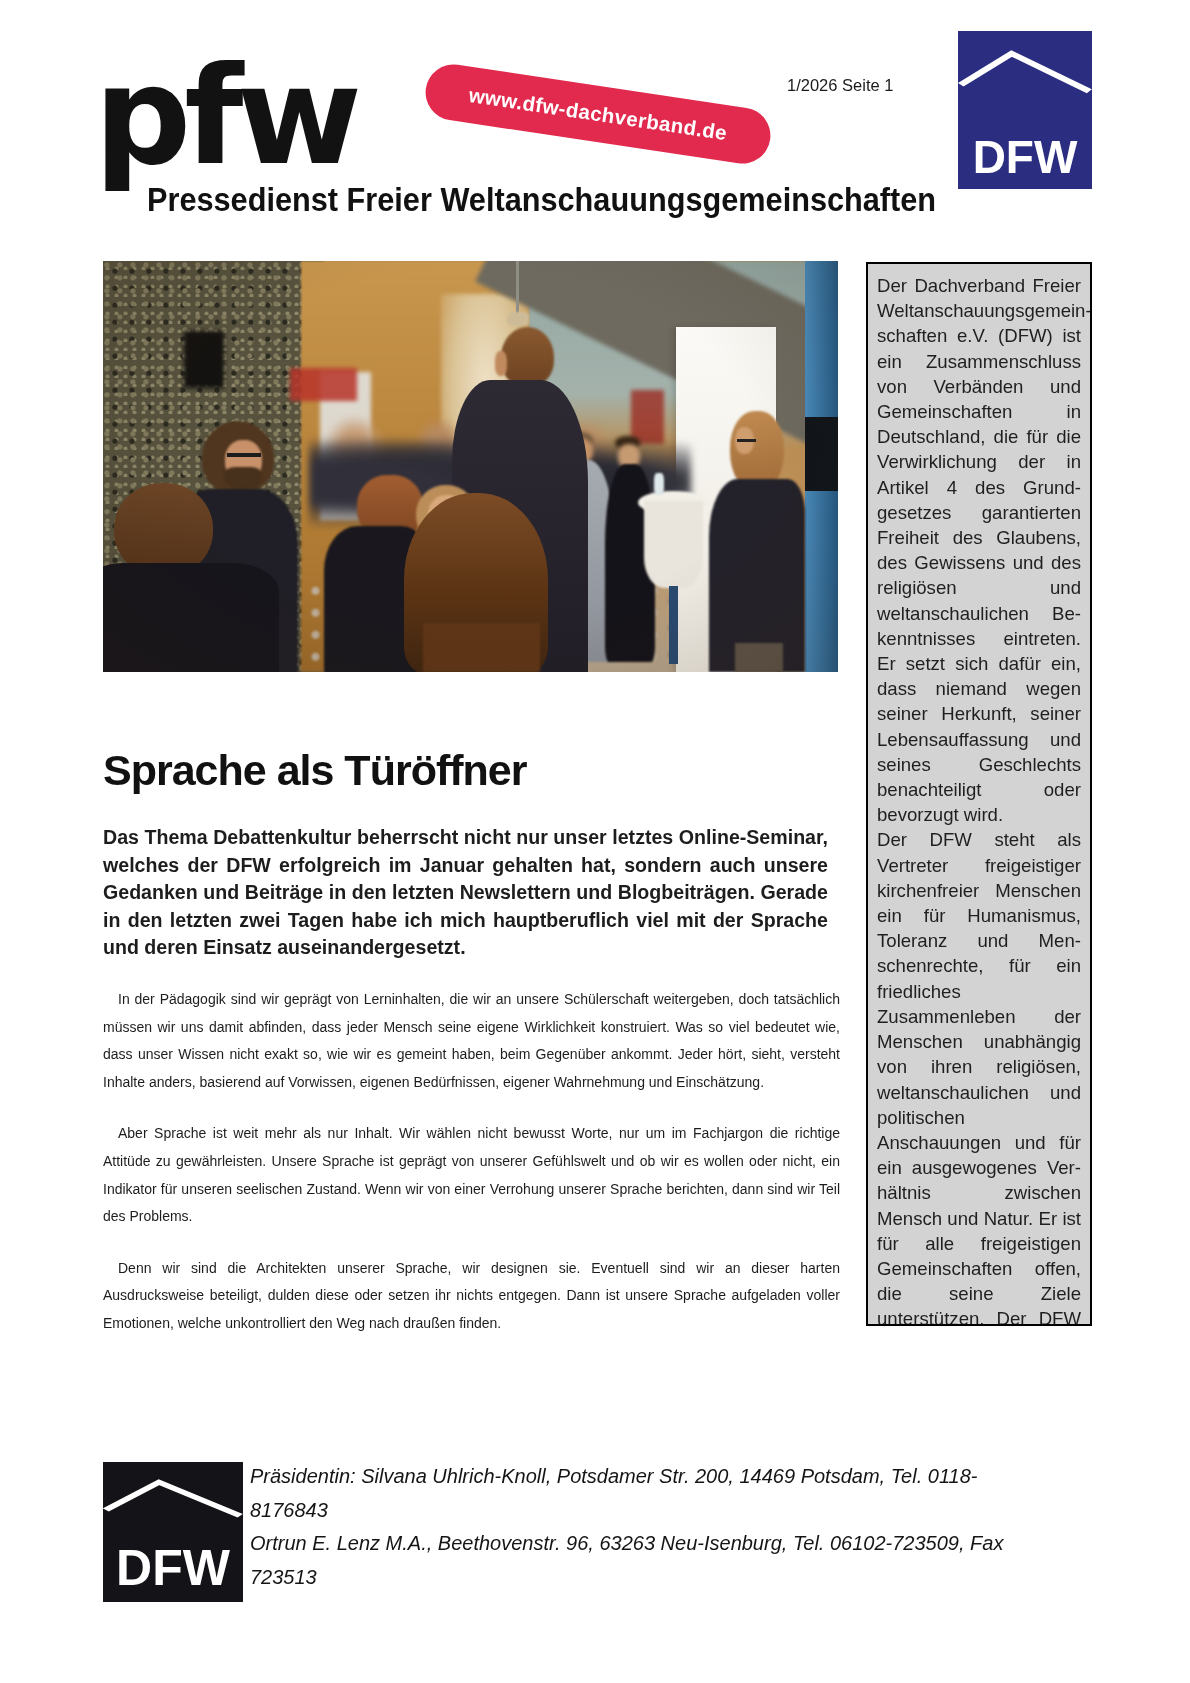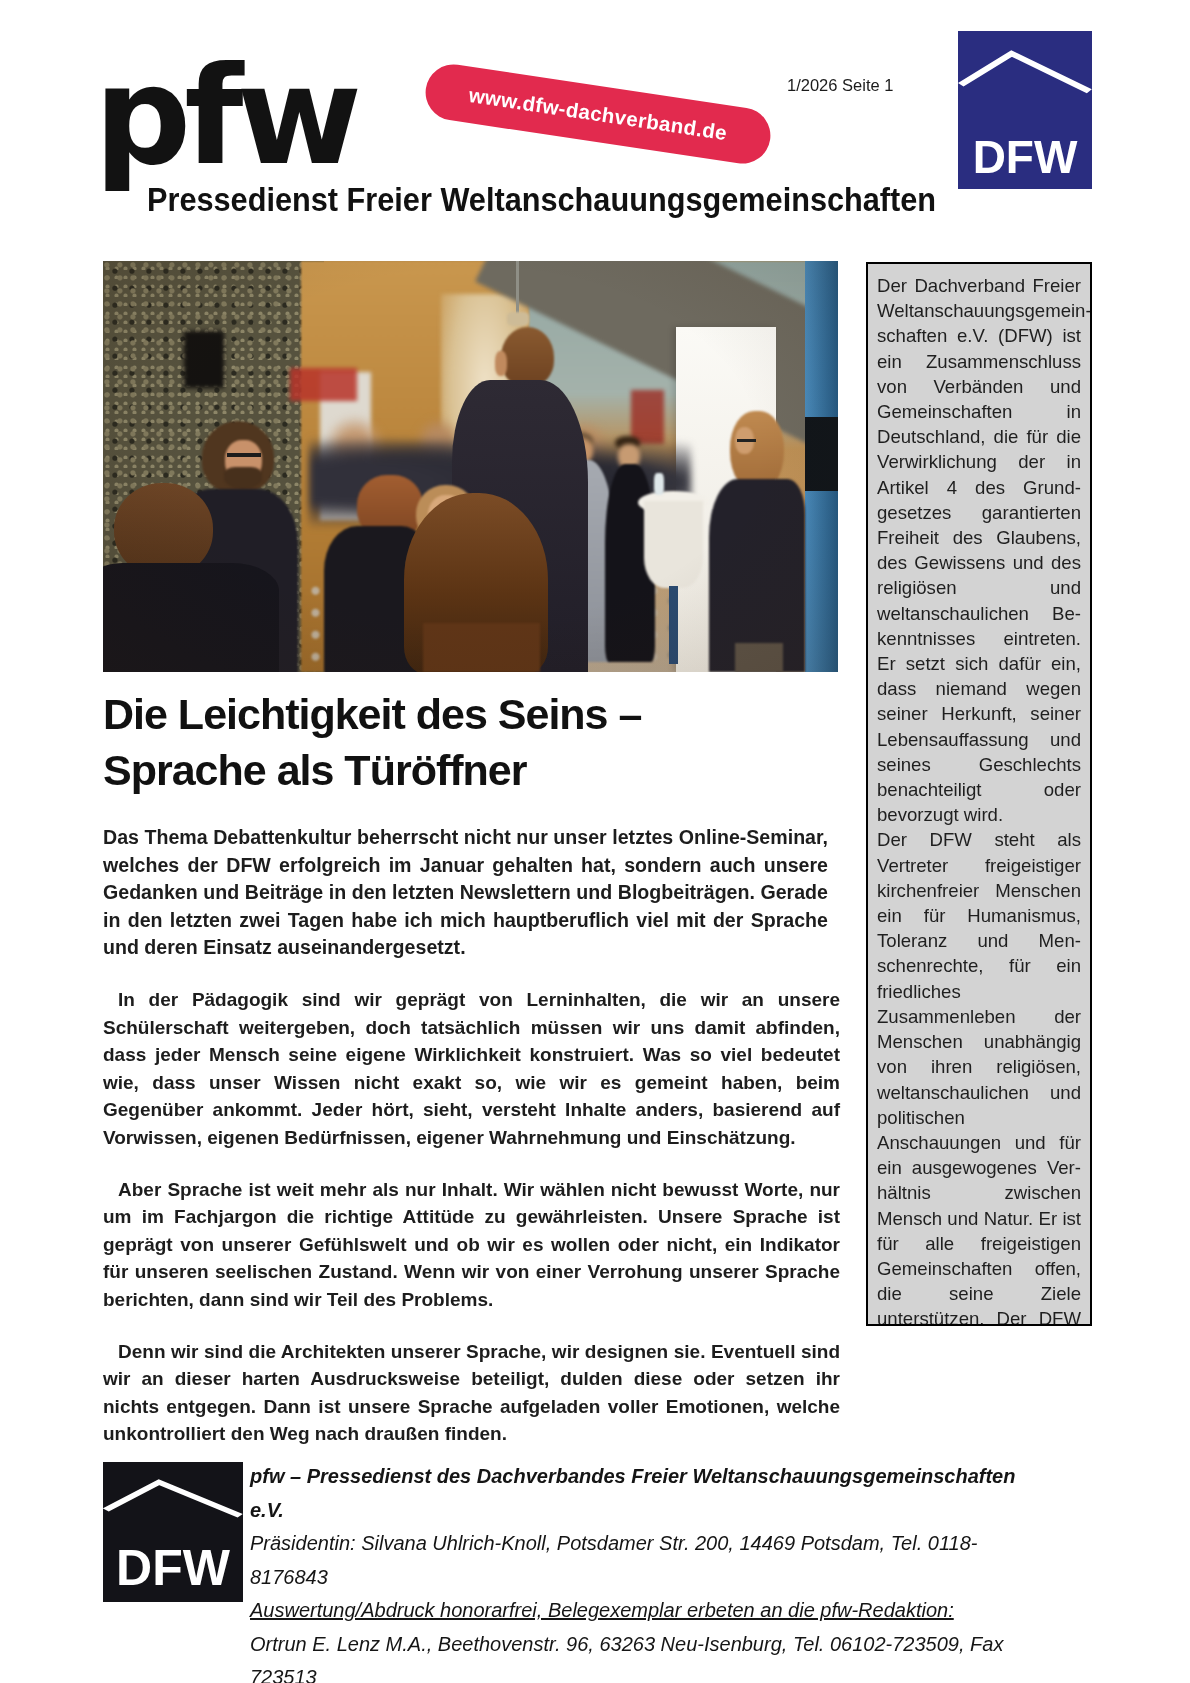--- a/index.html
+++ b/index.html
@@ -39,21 +39,21 @@
   .sidebar{position:absolute;left:866px;top:262px;width:226px;height:1064px;box-sizing:border-box;
            background:#d3d3d3;border:2px solid #000;padding:9px 9px;overflow:hidden;}
   .sidebar p{margin:0;font-size:18.6px;line-height:25.2px;text-align:justify;
              color:#1f1f1f;hyphens:manual;}
 
   
   .article{position:absolute;left:103px;top:686px;width:737px;}
   .article h1{margin:0 0 26px 0;font-size:43px;line-height:56px;font-weight:bold;
               letter-spacing:-1px;color:#111;}
   .lead{font-size:19.6px;line-height:27.6px;font-weight:bold;text-align:justify;margin:0 12px 18px 0;}
-  .body-p{font-size:19px;line-height:27.6px;text-align:justify;margin:24px 0 0 0;text-indent:15px;font-weight:bold;}
+  .body-p{font-size:14px;line-height:27.6px;text-align:justify;margin:24px 0 0 0;text-indent:15px;}
 
   
   .footer-text{position:absolute;left:250px;top:1460px;width:795px;font-style:italic;
                font-size:20px;line-height:33.5px;color:#151515;}
   .footer-text .l1{font-weight:bold;}
   .footer-text .l3{text-decoration:underline;}
 </style>
 </head>
 <body>
 
@@ -152,37 +152,35 @@
   </div>
 
   <div class="sidebar">
     <p>Der Dachverband Freier Weltanschauungsgemein­schaften e.V. (DFW) ist ein Zusammenschluss von Verbänden und Gemein­schaften in Deutschland, die für die Verwirklichung der in Artikel 4 des Grund­gesetzes garantierten Frei­heit des Glaubens, des Ge­wissens und des religiösen und weltanschaulichen Be­kenntnisses eintreten. Er setzt sich dafür ein, dass niemand wegen seiner Herkunft, seiner Lebens­auffassung und seines Ge­schlechts benachteiligt oder bevorzugt wird.</p>
     <p>Der DFW steht als Vertre­ter freigeistiger kirchenfrei­er Menschen ein für Huma­nismus, Toleranz und Men­schenrechte, für ein friedli­ches Zusammenleben der Menschen unabhängig von ihren religiösen, welt­anschaulichen und politi­schen Anschauungen und für ein ausgewogenes Ver­hältnis zwischen Mensch und Natur. Er ist für alle freigeistigen Gemeinschaf­ten offen, die seine Ziele unterstützen. Der DFW ging 1991 aus dem Deut­schen Volksbund für Geis­tesfreiheit hervor. Er setzt damit die Bestrebungen zur Bündelung der freigeis­tig-humanistischen Kräfte in Deutschland fort.</p>
 
   </div>
 
   <div class="article">
     <h1>
-      <span>Die Leichtigkeit des Seins –</span><br>
+      <br>
       <span>Sprache als Türöffner</span>
     </h1>
     <p class="lead">Das Thema Debattenkultur beherrscht nicht nur unser letztes Online-Seminar, welches der DFW erfolgreich im Januar gehalten hat, sondern auch unsere Ge­danken und Beiträge in den letzten Newslettern und Blogbeiträgen. Gerade in den letzten zwei Tagen habe ich mich hauptberuflich viel mit der Sprache und deren Einsatz auseinandergesetzt.</p>
     <p class="body-p">In der Pädagogik sind wir geprägt von Lerninhalten, die wir an unsere Schülerschaft weitergeben, doch tatsächlich müssen wir uns damit abfinden, dass jeder Mensch seine eigene Wirklichkeit konstruiert. Was so viel bedeutet wie, dass unser Wissen nicht exakt so, wie wir es gemeint haben, beim Gegenüber ankommt. Jeder hört, sieht, versteht Inhalte anders, basierend auf Vorwissen, eigenen Bedürfnissen, eige­ner Wahrnehmung und Einschätzung.</p>
     <p class="body-p">Aber Sprache ist weit mehr als nur Inhalt. Wir wählen nicht bewusst Worte, nur um im Fachjargon die richtige Attitüde zu gewährleisten. Unsere Sprache ist geprägt von unserer Gefühlswelt und ob wir es wollen oder nicht, ein Indikator für unseren see­lischen Zustand. Wenn wir von einer Verrohung unserer Sprache berichten, dann sind wir Teil des Problems.</p>
     <p class="body-p">Denn wir sind die Architekten unserer Sprache, wir designen sie. Eventuell sind wir an dieser harten Ausdrucksweise beteiligt, dulden diese oder setzen ihr nichts ent­gegen. Dann ist unsere Sprache aufgeladen voller Emotionen, welche unkontrolliert den Weg nach draußen finden.</p>
   </div>
 
   <div class="dfw-logo dfw-footer" style="background:#131318;">
     <svg viewBox="0 0 100 100" preserveAspectRatio="none">
       <polyline points="2,52 40,14 98,60" fill="none" stroke="#ffffff" stroke-width="6"></polyline>
     </svg>
     <div class="dfw-word">DFW</div>
   </div>
 
   <div class="footer-text">
-    <div class="l1">pfw – Pressedienst des Dachverbandes Freier Weltanschauungsgemeinschaften e.V.</div>
     <div class="l2">Präsidentin: Silvana Uhlrich-Knoll, Potsdamer Str. 200, 14469 Potsdam, Tel. 0118-8176843</div>
-    <div class="l3">Auswertung/Abdruck honorarfrei, Belegexemplar erbeten an die pfw-Redaktion:</div>
     <div class="l4">Ortrun E. Lenz M.A., Beethovenstr. 96, 63263 Neu-Isenburg, Tel. 06102-723509, Fax 723513</div>
 
   </div>
 
 </div>
 
 </body></html>

